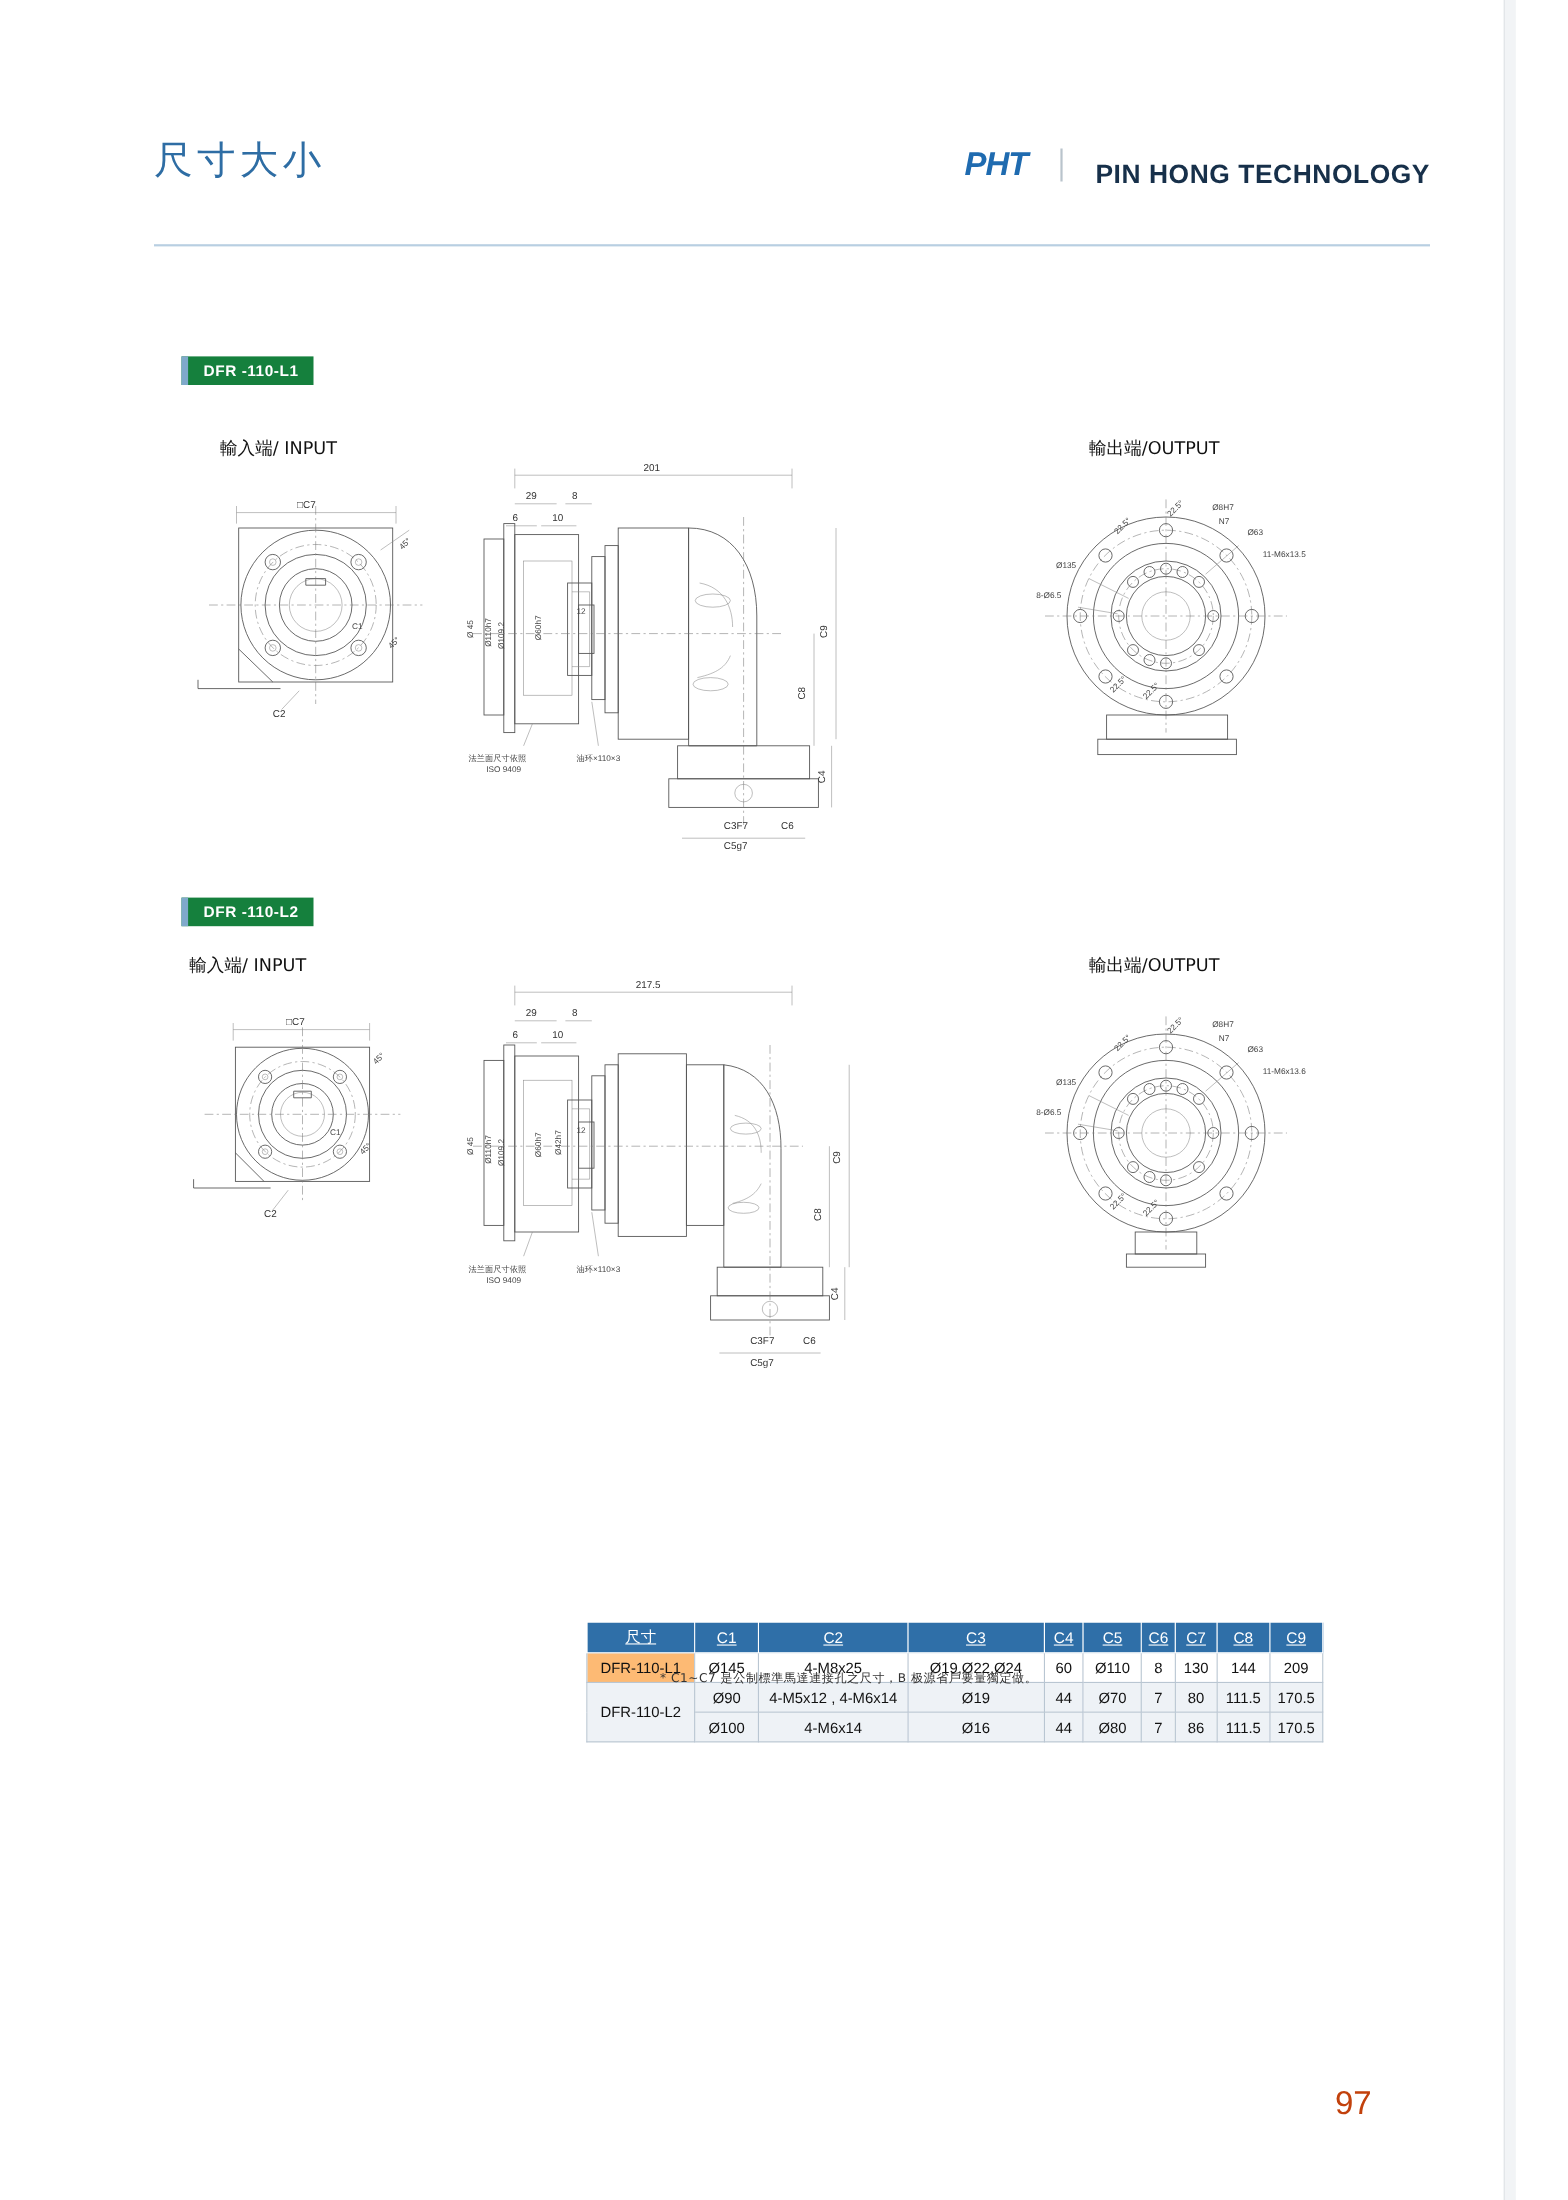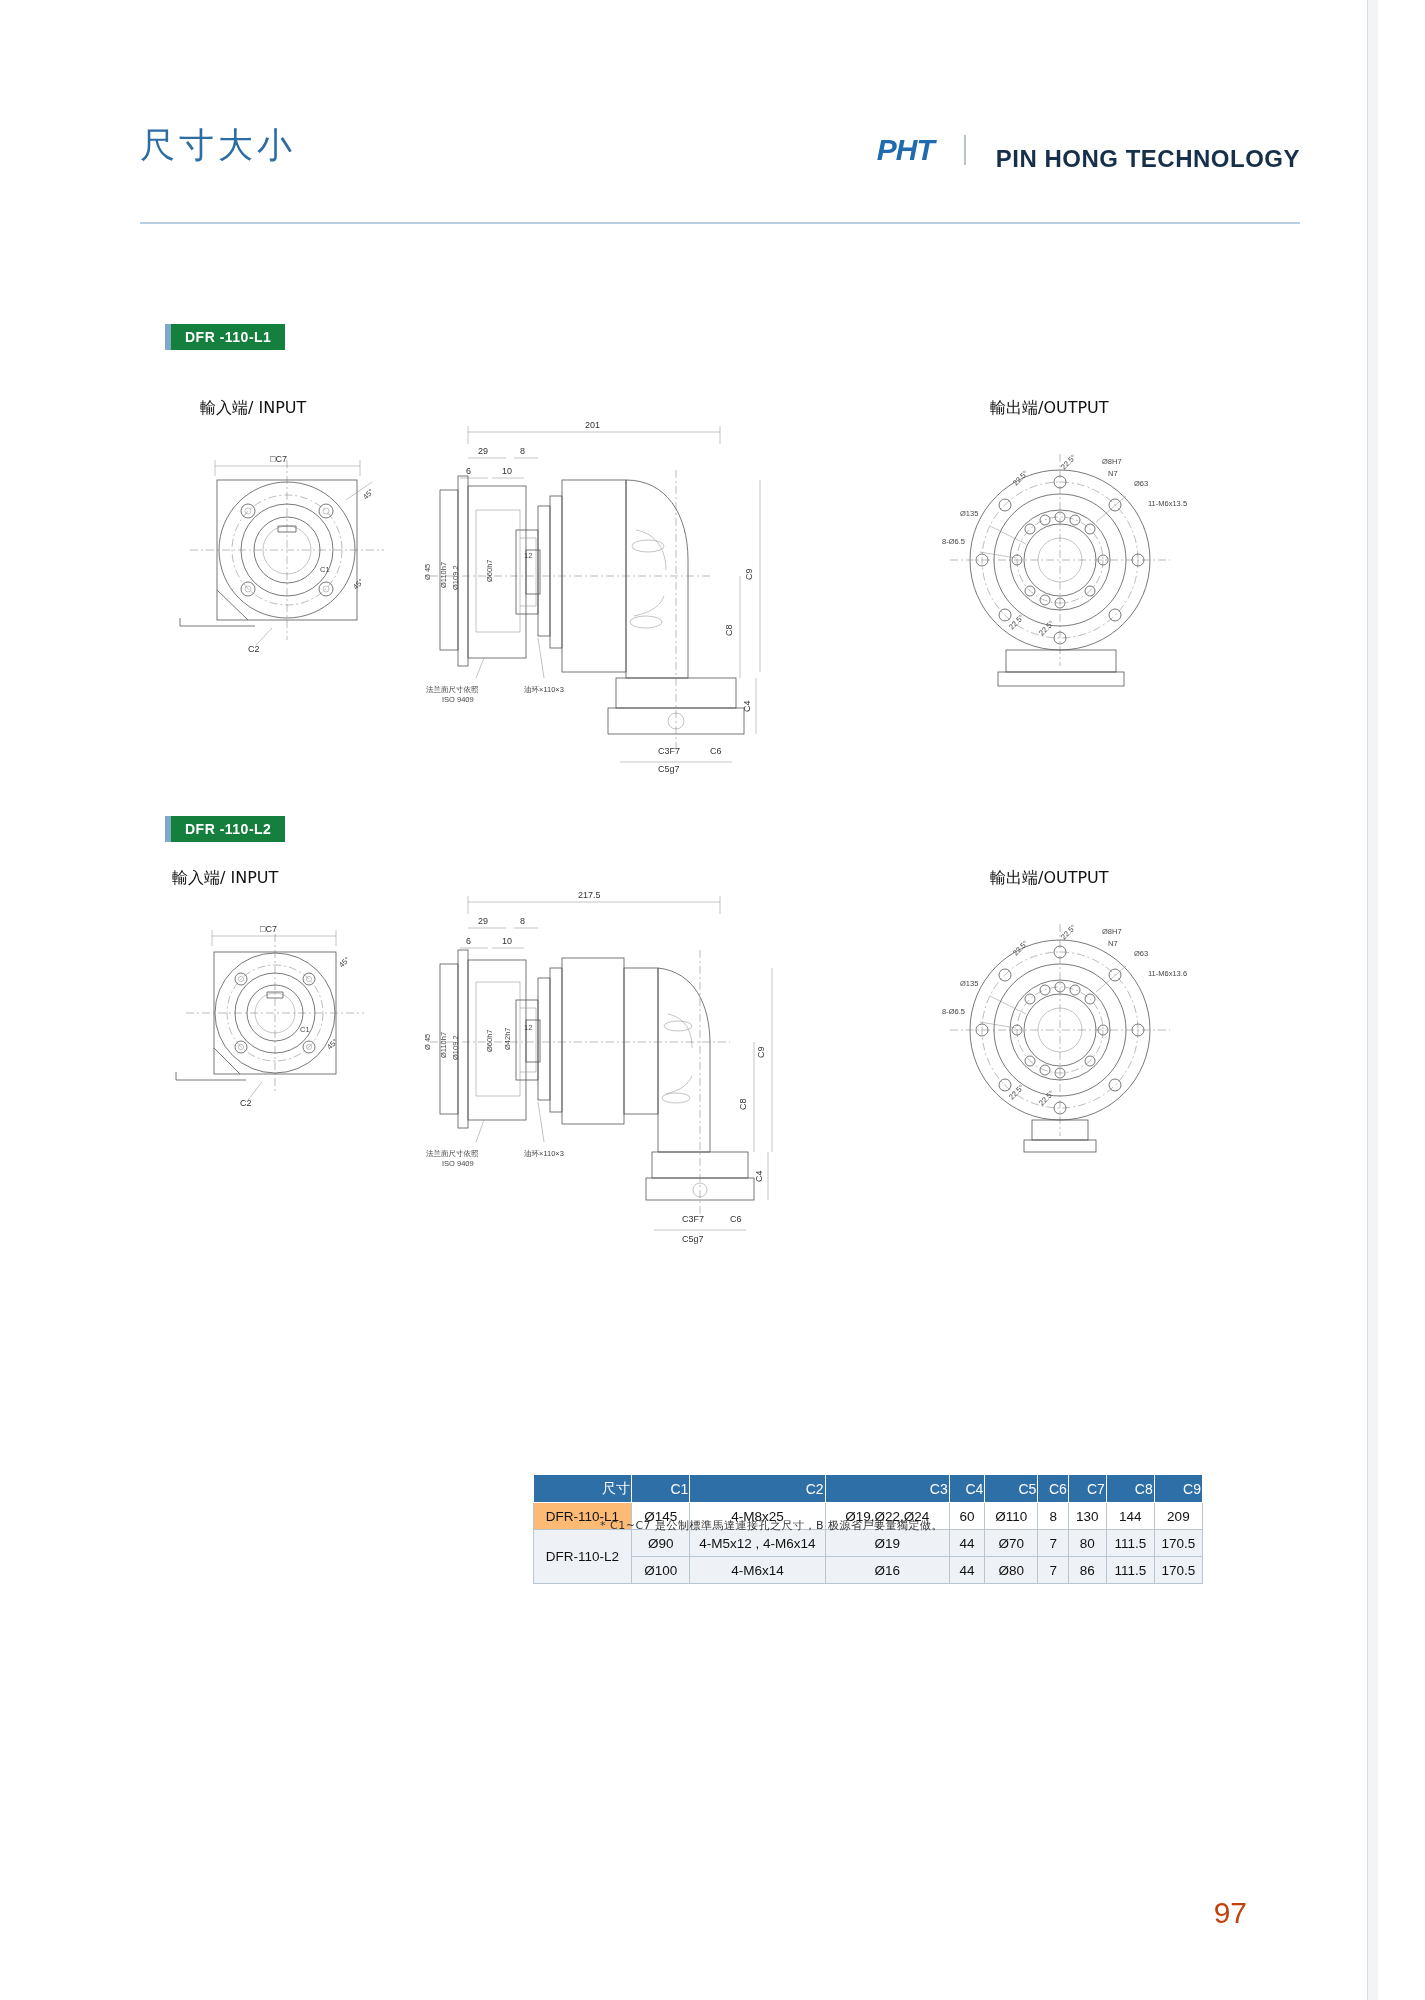--- a/index.html
+++ b/index.html
@@ -125,22 +125,23 @@
     width: 100%;
     font-size: 13.5px;
     font-family: "Liberation Sans", sans-serif;
   }
   table.spec th {
     background: #2f6fa8;
     color: #fff;
     font-weight: normal;
     border: 1px solid #ffffff;
     height: 28px;
-    text-align: right;
+    text-align: center;
     font-size: 14px;
+    text-decoration: underline;
   }
   table.spec td {
     border: 1px solid #b9c6d2;
     height: 27px;
     text-align: center;
     color: #111;
     background: #ffffff;
   }
   table.spec tr.alt td { background: #eef2f6; }
   table.spec td.model { background: #fdba74; }

